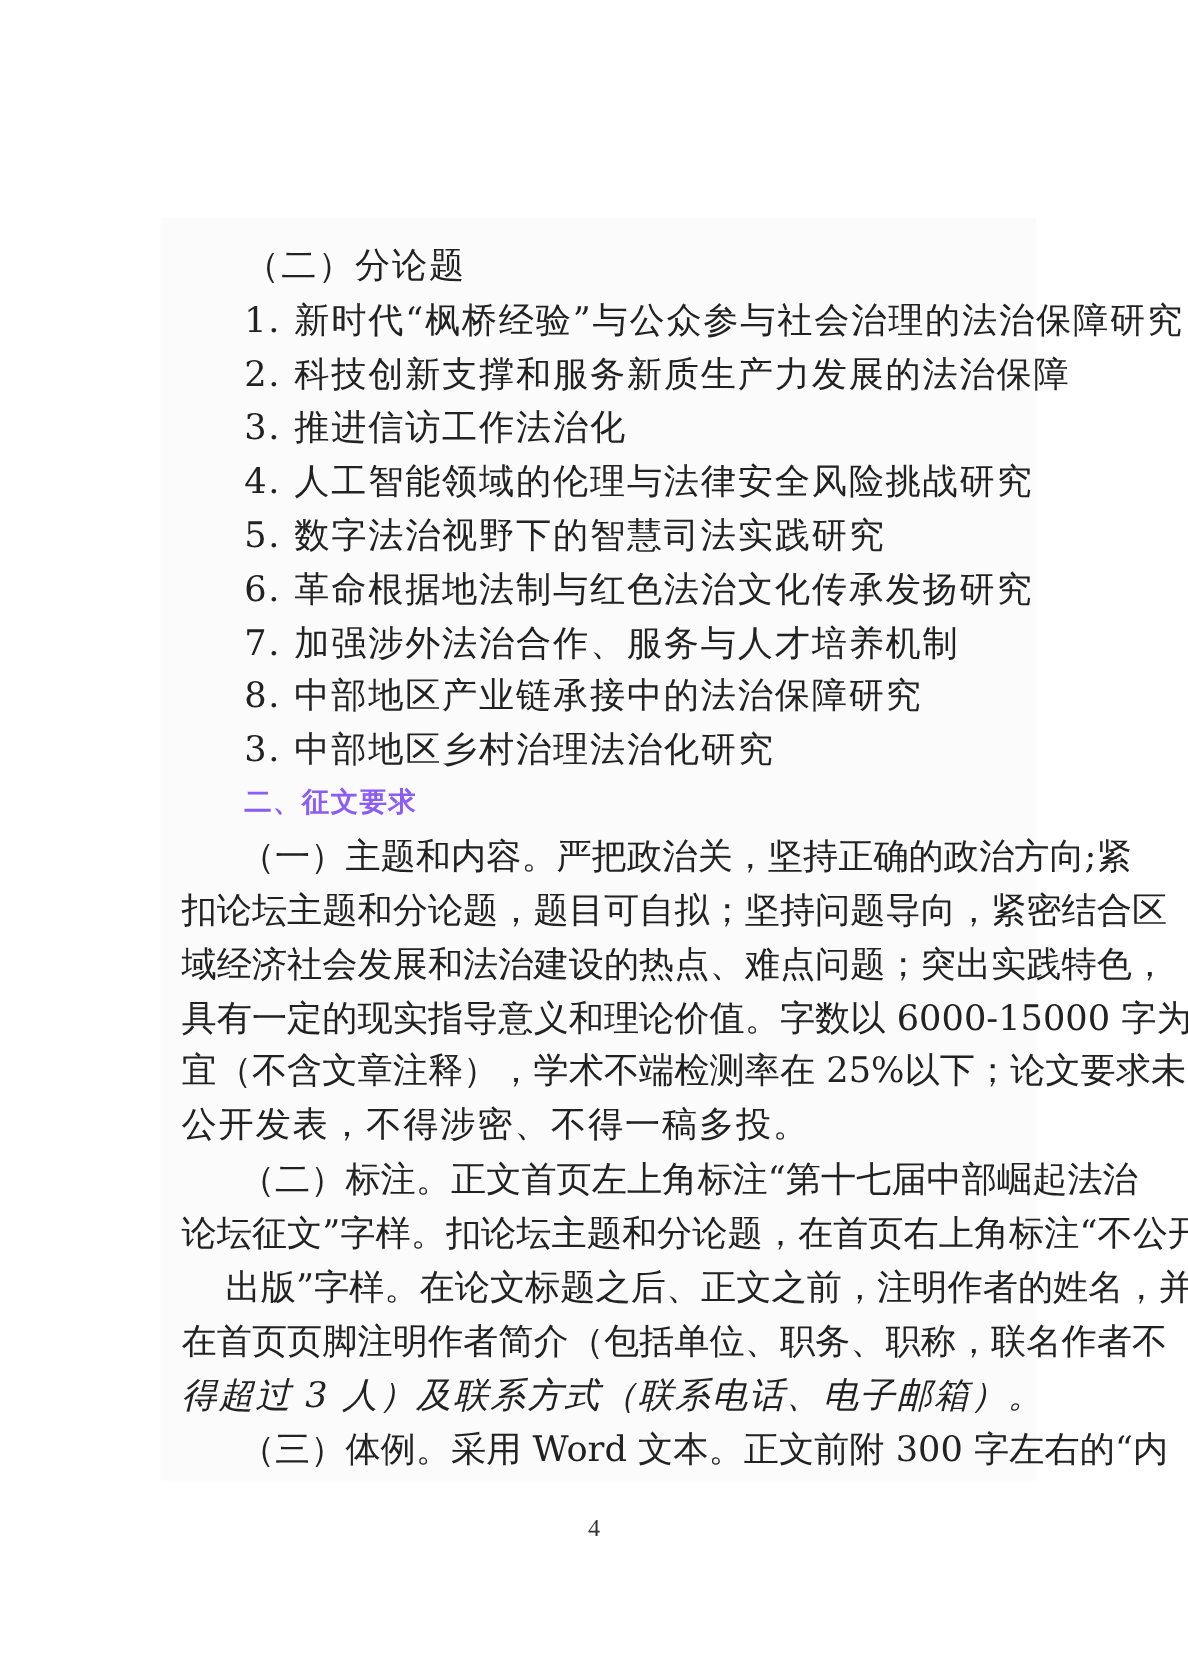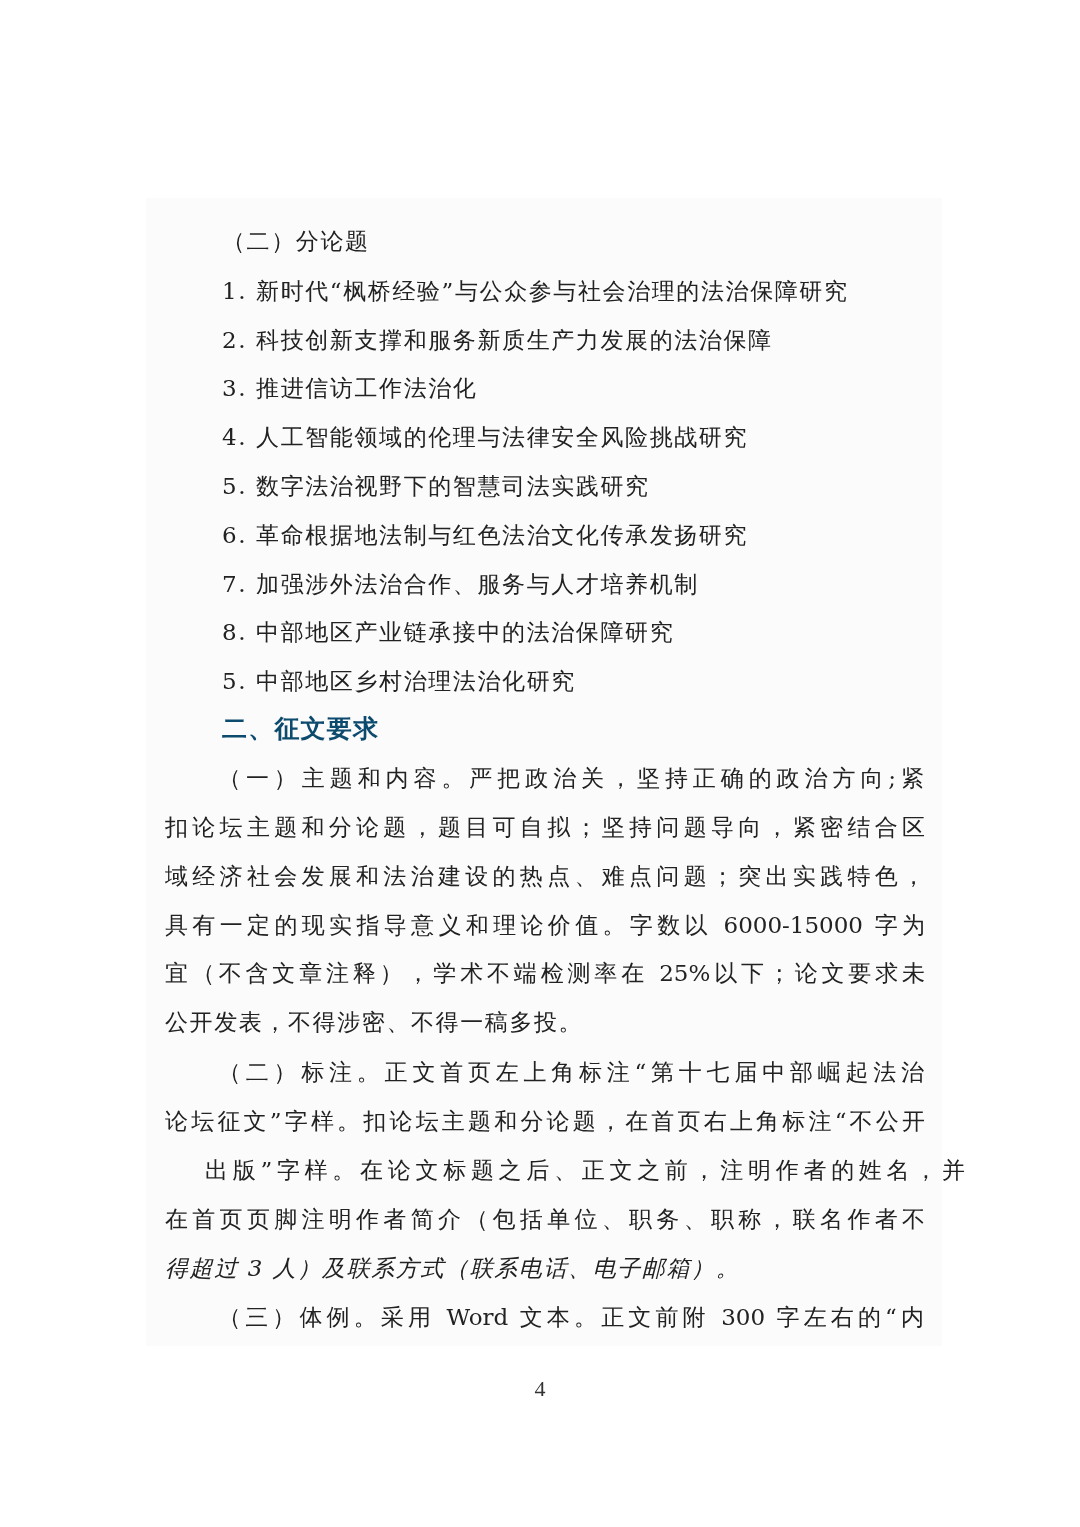--- a/index.html
+++ b/index.html
@@ -19,38 +19,38 @@
       position: absolute;
       left: 146px;
       top: 198px;
       width: 796px;
       height: 1148px;
       background: #fbfbfb;
     }
     .line {
       position: absolute;
       white-space: nowrap;
-      font-size: 23px;
+      font-size: 32px;
       line-height: 30px;
       letter-spacing: 1.6px;
       color: #222222;
     }
     .sub-heading {
       left: 222px;
     }
     .list-item {
       left: 222px;
     }
     .section-heading {
       left: 222px;
       font-family: "DejaVu Sans", "Liberation Sans", sans-serif;
       font-weight: bold;
       font-size: 25px;
       letter-spacing: 1.2px;
-      color: #0c4a6e;
+      color: #8b5cf6;
     }
     .para-first {
       left: 218px;
     }
     .para-cont {
       left: 165px;
     }
     .justify-line {
       width: 760px;
       text-align: justify;
@@ -76,21 +76,21 @@
 <div class="line sub-heading" style="top:226px;">（二）分论题</div>
 
 <div class="line list-item" style="top:276px;">1. 新时代“枫桥经验”与公众参与社会治理的法治保障研究</div>
 <div class="line list-item" style="top:325px;">2. 科技创新支撑和服务新质生产力发展的法治保障</div>
 <div class="line list-item" style="top:373px;">3. 推进信访工作法治化</div>
 <div class="line list-item" style="top:422px;">4. 人工智能领域的伦理与法律安全风险挑战研究</div>
 <div class="line list-item" style="top:471px;">5. 数字法治视野下的智慧司法实践研究</div>
 <div class="line list-item" style="top:520px;">6. 革命根据地法制与红色法治文化传承发扬研究</div>
 <div class="line list-item" style="top:569px;">7. 加强涉外法治合作、服务与人才培养机制</div>
 <div class="line list-item" style="top:617px;">8. 中部地区产业链承接中的法治保障研究</div>
-<div class="line list-item" style="top:666px;">5. 中部地区乡村治理法治化研究</div>
+<div class="line list-item" style="top:666px;">3. 中部地区乡村治理法治化研究</div>
 
 <div class="line section-heading" style="top:714px;">二、征文要求</div>
 
 <div class="line para-first justify-line" style="top:763px; width:706px;">（一）主题和内容。严把政治关，坚持正确的政治方向;紧</div>
 <div class="line para-cont justify-line" style="top:812px;">扣论坛主题和分论题，题目可自拟；坚持问题导向，紧密结合区</div>
 <div class="line para-cont justify-line" style="top:861px;">域经济社会发展和法治建设的热点、难点问题；突出实践特色，</div>
 <div class="line para-cont justify-line" style="top:910px;">具有一定的现实指导意义和理论价值。字数以 6000-15000 字为</div>
 <div class="line para-cont justify-line" style="top:958px;">宜（不含文章注释），学术不端检测率在 25%以下；论文要求未</div>
 <div class="line para-cont" style="top:1007px;">公开发表，不得涉密、不得一稿多投。</div>
 

